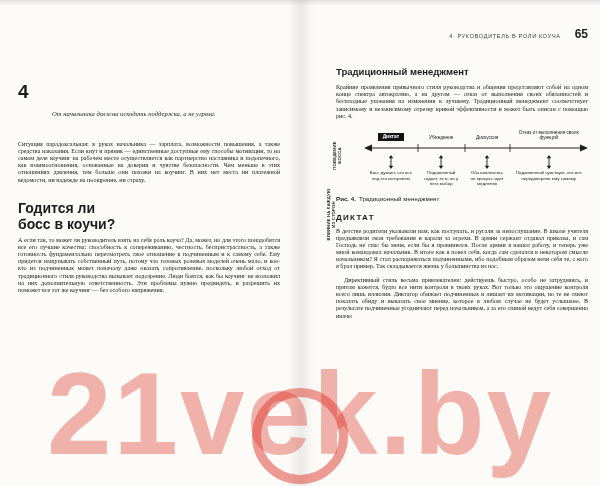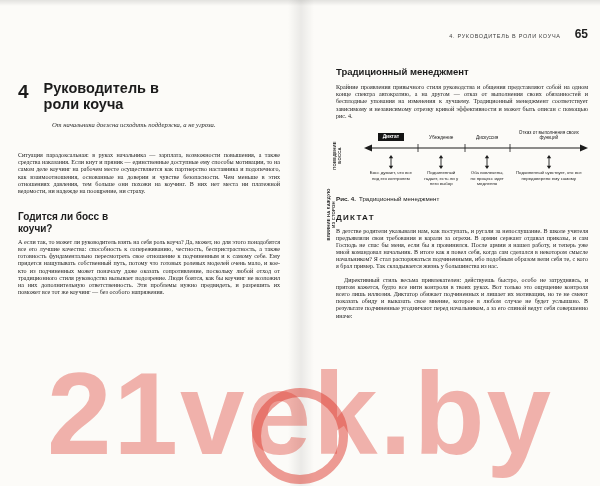--- a/index.html
+++ b/index.html
@@ -24,21 +24,21 @@
   .rh-num { font-size:12px; font-weight:bold; color:#222; }
 
   
   .page-left { position:absolute; left:18px; top:80px; width:262px; }
   .chapter-row { display:flex; gap:15px; }
   .ch-num { font-family:"Liberation Sans", sans-serif; font-size:19px; font-weight:bold; line-height:1; padding-top:2px; }
   .ch-title { font-family:"Liberation Sans", sans-serif; font-size:14.5px; font-weight:bold; line-height:1.12; width:150px; }
   .epigraph { font-style:italic; font-size:6.6px; line-height:1.3; margin:9px 0 0 34px; width:180px; }
   .body-par { font-size:6.1px; line-height:1.18; text-align:justify; }
   .lp-intro { margin-top:22px; }
-  .sec-head { font-family:"Liberation Sans", sans-serif; font-weight:bold; font-size:10px; line-height:1.18; width:110px; margin:16px 0 4px; }
+  .sec-head { font-family:"Liberation Sans", sans-serif; font-weight:bold; font-size:14px; line-height:1.18; width:110px; margin:16px 0 4px; }
 
   
   .page-right { position:absolute; left:336px; top:66px; width:252px; }
   .r-head { font-family:"Liberation Sans", sans-serif; font-weight:bold; font-size:9.5px; margin-bottom:7px; }
   .indent { text-indent:8px; }
 
   
   .figure { position:relative; margin:10px 0 2px; padding-left:28px;
     font-family:"Liberation Sans", sans-serif; }
   .rot-label { position:absolute; font-size:4.2px; font-weight:bold; line-height:1.25;
@@ -75,21 +75,20 @@
 <div class="gutter"></div>
 
 <div class="running-head">
   <span class="rh-title">4. РУКОВОДИТЕЛЬ В РОЛИ КОУЧА</span>
   <span class="rh-num">65</span>
 </div>
 
 <div class="page-left">
   <div class="chapter-row">
     <div class="ch-num">4</div>
-    <div class="ch-title">Руководитель в роли коуча</div>
   </div>
   <div class="epigraph">От начальника должна исходить поддержка, а не угроза.</div>
   <div class="body-par lp-intro">Ситуация парадоксальная: в руках начальника — зарплата, возможности повышения, а также средства наказания. Если кнут и пряник — единственные доступные ему способы мотивации, то на самом деле коучинг на рабочем месте осуществляется как партнерство наставника и подопечного, как взаимоотношения, основанные на доверии и чувстве безопасности. Чем меньше в этих отношениях давления, тем больше они похожи на коучинг. В них нет места ни платежной ведомости, ни надежде на поощрение, ни страху.</div>
   <div class="sec-head">Годится ли босс в коучи?</div>
   <div class="body-par">А если так, то может ли руководитель взять на себя роль коуча? Да, может, но для этого понадобятся все его лучшие качества: способность к сопереживанию, честность, беспристрастность, а также готовность фундаментально пересмотреть свое отношение к подчиненным и к самому себе. Ему придется нащупывать собственный путь, потому что готовых ролевых моделей очень мало, и кое-кто из подчиненных может поначалу даже оказать сопротивление, поскольку любой отход от традиционного стиля руководства вызывает подозрение. Люди боятся, как бы коучинг не возложил на них дополнительную ответственность. Эти проблемы нужно предвидеть, и разрешить их поможет все тот же коучинг — без особого напряжения.</div>
 </div>
 
 <div class="page-right">
   <div class="r-head">Традиционный менеджмент</div>
   <div class="body-par">Крайние проявления привычного стиля руководства и общения представляют собой на одном конце спектра автократию, а на другом — отказ от выполнения своих обязанностей и бесплодные упования на изменения к лучшему. Традиционный менеджмент соответствует зависимому и независимому отрезку кривой эффективности и может быть описан с помощью рис. 4.</div>

